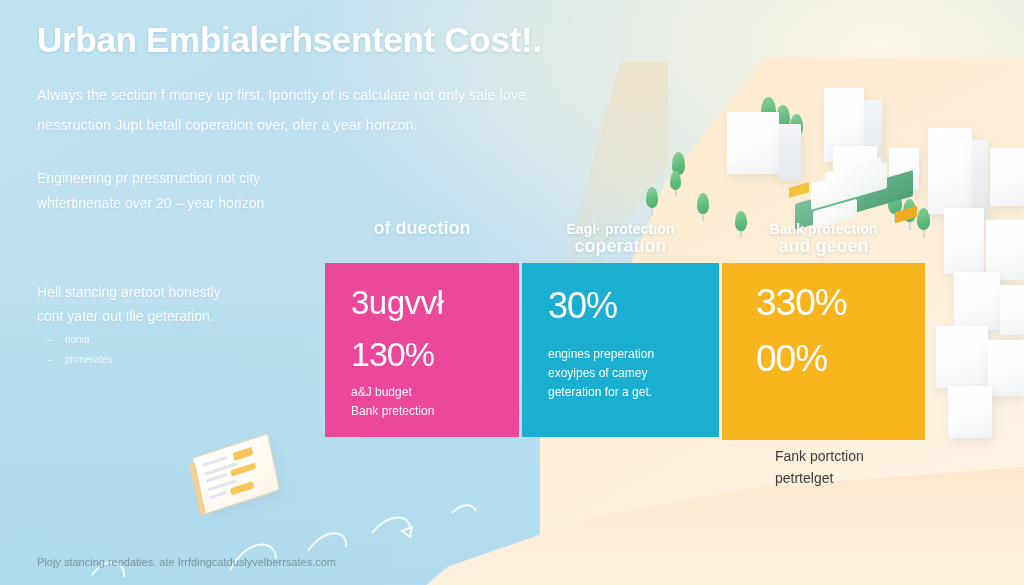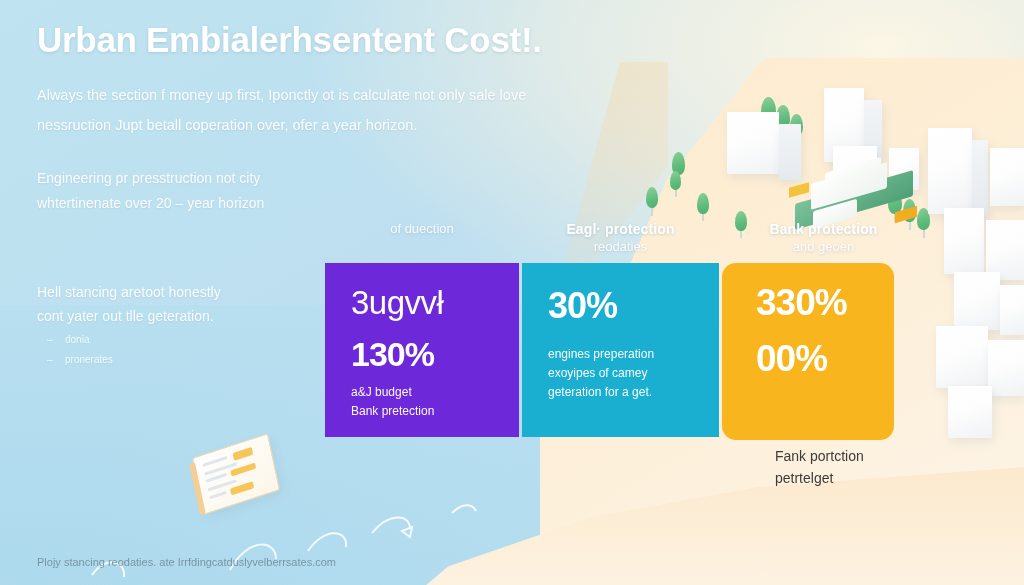--- a/index.html
+++ b/index.html
@@ -96,29 +96,29 @@
     text-shadow:0 1px 2px rgba(120,160,180,.22);
   }
   .bullets{margin:2px 0 0 0;padding:0;list-style:none;}
   .bullets li{font-size:10px;line-height:20px;padding-left:28px;position:relative;opacity:.9;}
   .bullets li:before{content:"–";position:absolute;left:10px;}
 
   
   .card-head{position:absolute;text-align:center;color:#ffffff;
       text-shadow:0 1px 3px rgba(110,150,175,.35);}
   .card-head .h{font-size:14px;font-weight:700;letter-spacing:.1px;line-height:18px;}
-  .card-head .s{font-size:13px;font-weight:400;opacity:.88;line-height:17px;}
+  .card-head .s{font-size:18px;font-weight:700;opacity:.88;line-height:17px;}
   .card{position:absolute;color:#fff;}
   .card .big{font-weight:400;letter-spacing:-.5px;}
-  .card .huge{font-weight:700;letter-spacing:-1px;}
+  .card .huge{font-weight:400;letter-spacing:-1px;}
   .card .sub{font-size:12px;line-height:19px;opacity:.97;}
 
-  #card-pink{left:325px;top:263px;width:194px;height:174px;background:#6d28d9;}
+  #card-pink{left:325px;top:263px;width:194px;height:174px;background:#ec4899;}
   #card-cyan{left:522px;top:263px;width:197px;height:174px;background:#1aafd0;}
-  #card-yellow{left:722px;top:263px;width:172px;height:177px;background:#f8b51e;border-radius:14px;}
+  #card-yellow{left:722px;top:263px;width:203px;height:177px;background:#f8b51e;}
 
   .pad{padding:20px 22px 0 26px;}
   .caption-below{position:absolute;left:775px;top:445px;width:180px;
       font-size:14px;line-height:22px;color:#3e3b36;}
   .footer{position:absolute;left:37px;top:556px;font-size:11px;color:#6f8a95;opacity:.85;}
 </style>
 </head>
 <body>
 
 <div class="canvas">
@@ -245,21 +245,21 @@
       <li>donia</li>
       <li>pronerates</li>
     </ul>
   </div>
 
   <div class="card-head" style="left:325px;top:220px;width:194px;">
     <div class="s">of duection</div>
   </div>
   <div class="card-head" style="left:522px;top:220px;width:197px;">
     <div class="h">Eagl· protection</div>
-    <div class="s">reodaties</div>
+    <div class="s">coperation</div>
   </div>
 
   <div class="card" id="card-pink">
     <div class="pad">
       <div class="big" style="font-size:33px;line-height:40px;margin-bottom:12px;">3ugvvł</div>
       <div class="huge" style="font-size:34px;line-height:38px;margin-bottom:10px;">130%</div>
       <div class="sub">a&amp;J budget</div>
       <div class="sub">Bank pretection</div>
     </div>
   </div>

